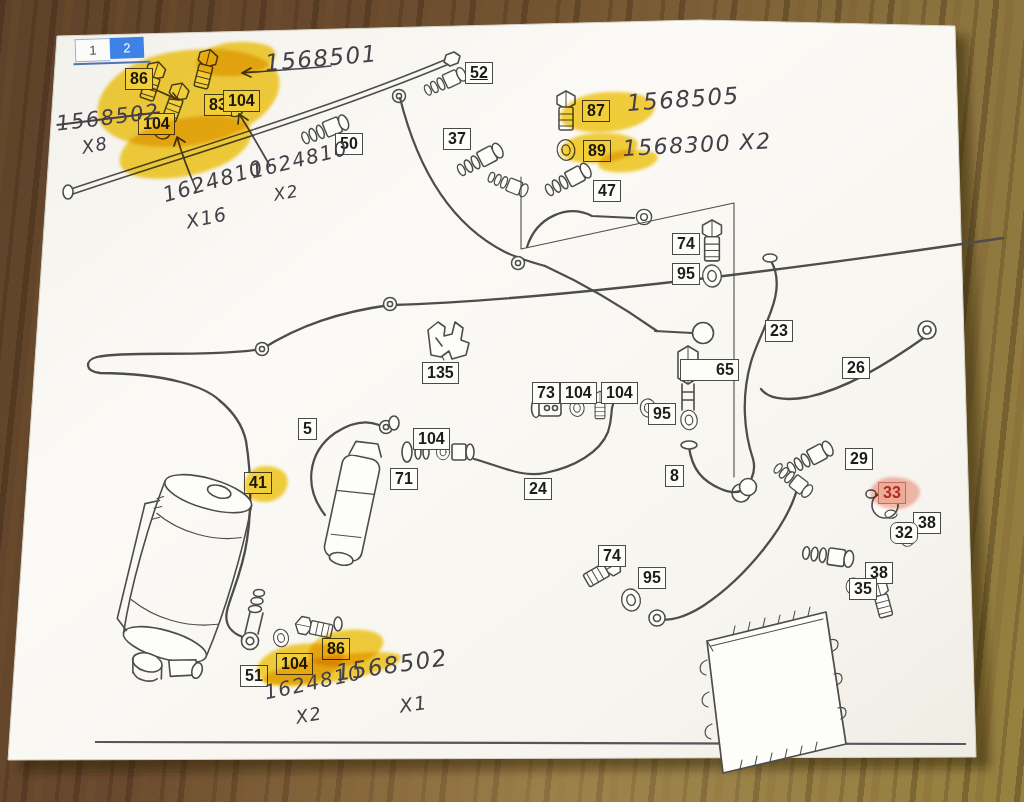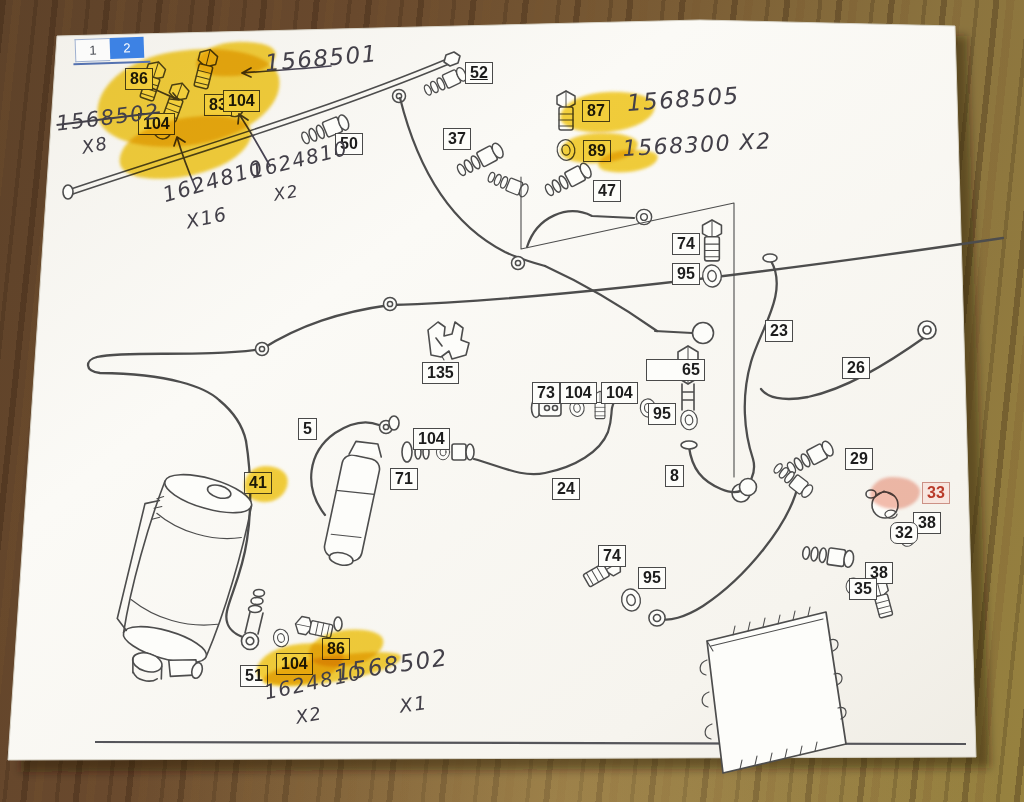--- a/index.html
+++ b/index.html
@@ -18,21 +18,21 @@
   svg.scene{position:absolute;left:0;top:0;}
   .layer{position:absolute;inset:0;pointer-events:none;}
   
   .plabel{
     position:absolute;
     border:1.7px solid #4a4a4a;background:#fdfdfa;color:#1d1d1d;
     font-family:"Liberation Sans","DejaVu Sans",sans-serif;
     font-weight:bold;font-size:16px;line-height:20px;padding:0 4px;
     white-space:nowrap;
   }
-  .plabel.red{color:#b93b2a;border-color:#cc9186;background:#f8e6df;margin-left:44px;}
+  .plabel.red{color:#b93b2a;border-color:#cc9186;background:#f8e6df;}
   
   .hl{
     position:absolute;background:#f2c50b;opacity:.8;mix-blend-mode:multiply;
     border-radius:45% 55% 50% 50% / 55% 45% 55% 45%;
     filter:blur(1.4px);
   }
   .hl.pink{background:#f0a896;opacity:.75;}
   
   .anno{
     position:absolute;color:#434049;white-space:nowrap;
@@ -273,29 +273,29 @@
       <div class="plabel" style="left: 465px; top: 62px; text-decoration: underline;">52</div>
       <div class="plabel" style="left: 335px; top: 133px;">50</div>
       <div class="plabel" style="left: 443px; top: 128px;">37</div>
       <div class="plabel" style="left: 582px; top: 100px;">87</div>
       <div class="plabel" style="left: 583px; top: 140px;">89</div>
       <div class="plabel" style="left: 593px; top: 180px;">47</div>
       <div class="plabel" style="left: 672px; top: 233px;">74</div>
       <div class="plabel" style="left: 672px; top: 263px;">95</div>
       <div class="plabel" style="left: 765px; top: 320px;">23</div>
       <div class="plabel" style="left: 842px; top: 357px;">26</div>
-      <div class="plabel" style="left: 646px; top: 359px; padding-left: 35px;">65</div>
+      <div class="plabel" style="left: 680px; top: 359px; padding-left: 35px;">65</div>
       <div class="plabel" style="left: 648px; top: 403px;">95</div>
       <div class="plabel" style="left: 422px; top: 362px;">135</div>
       <div class="plabel" style="left: 532px; top: 382px;">73</div>
       <div class="plabel" style="left: 560px; top: 382px;">104</div>
       <div class="plabel" style="left: 601px; top: 382px;">104</div>
       <div class="plabel" style="left: 413px; top: 428px;">104</div>
       <div class="plabel" style="left: 390px; top: 468px;">71</div>
-      <div class="plabel" style="left: 552px; top: 478px;">24</div>
+      <div class="plabel" style="left: 524px; top: 478px;">24</div>
       <div class="plabel" style="left: 665px; top: 465px;">8</div>
       <div class="plabel" style="left: 298px; top: 418px;">5</div>
       <div class="plabel" style="left: 244px; top: 472px;">41</div>
       <div class="plabel" style="left: 845px; top: 448px;">29</div>
       <div class="plabel red" style="left: 878px; top: 482px;">33</div>
       <div class="plabel" style="left: 913px; top: 512px;">38</div>
       <div class="plabel" style="left: 890px; top: 522px; border-radius: 7px;">32</div>
       <div class="plabel" style="left: 865px; top: 562px;">38</div>
       <div class="plabel" style="left: 849px; top: 578px;">35</div>
       <div class="plabel" style="left: 598px; top: 545px;">74</div>

